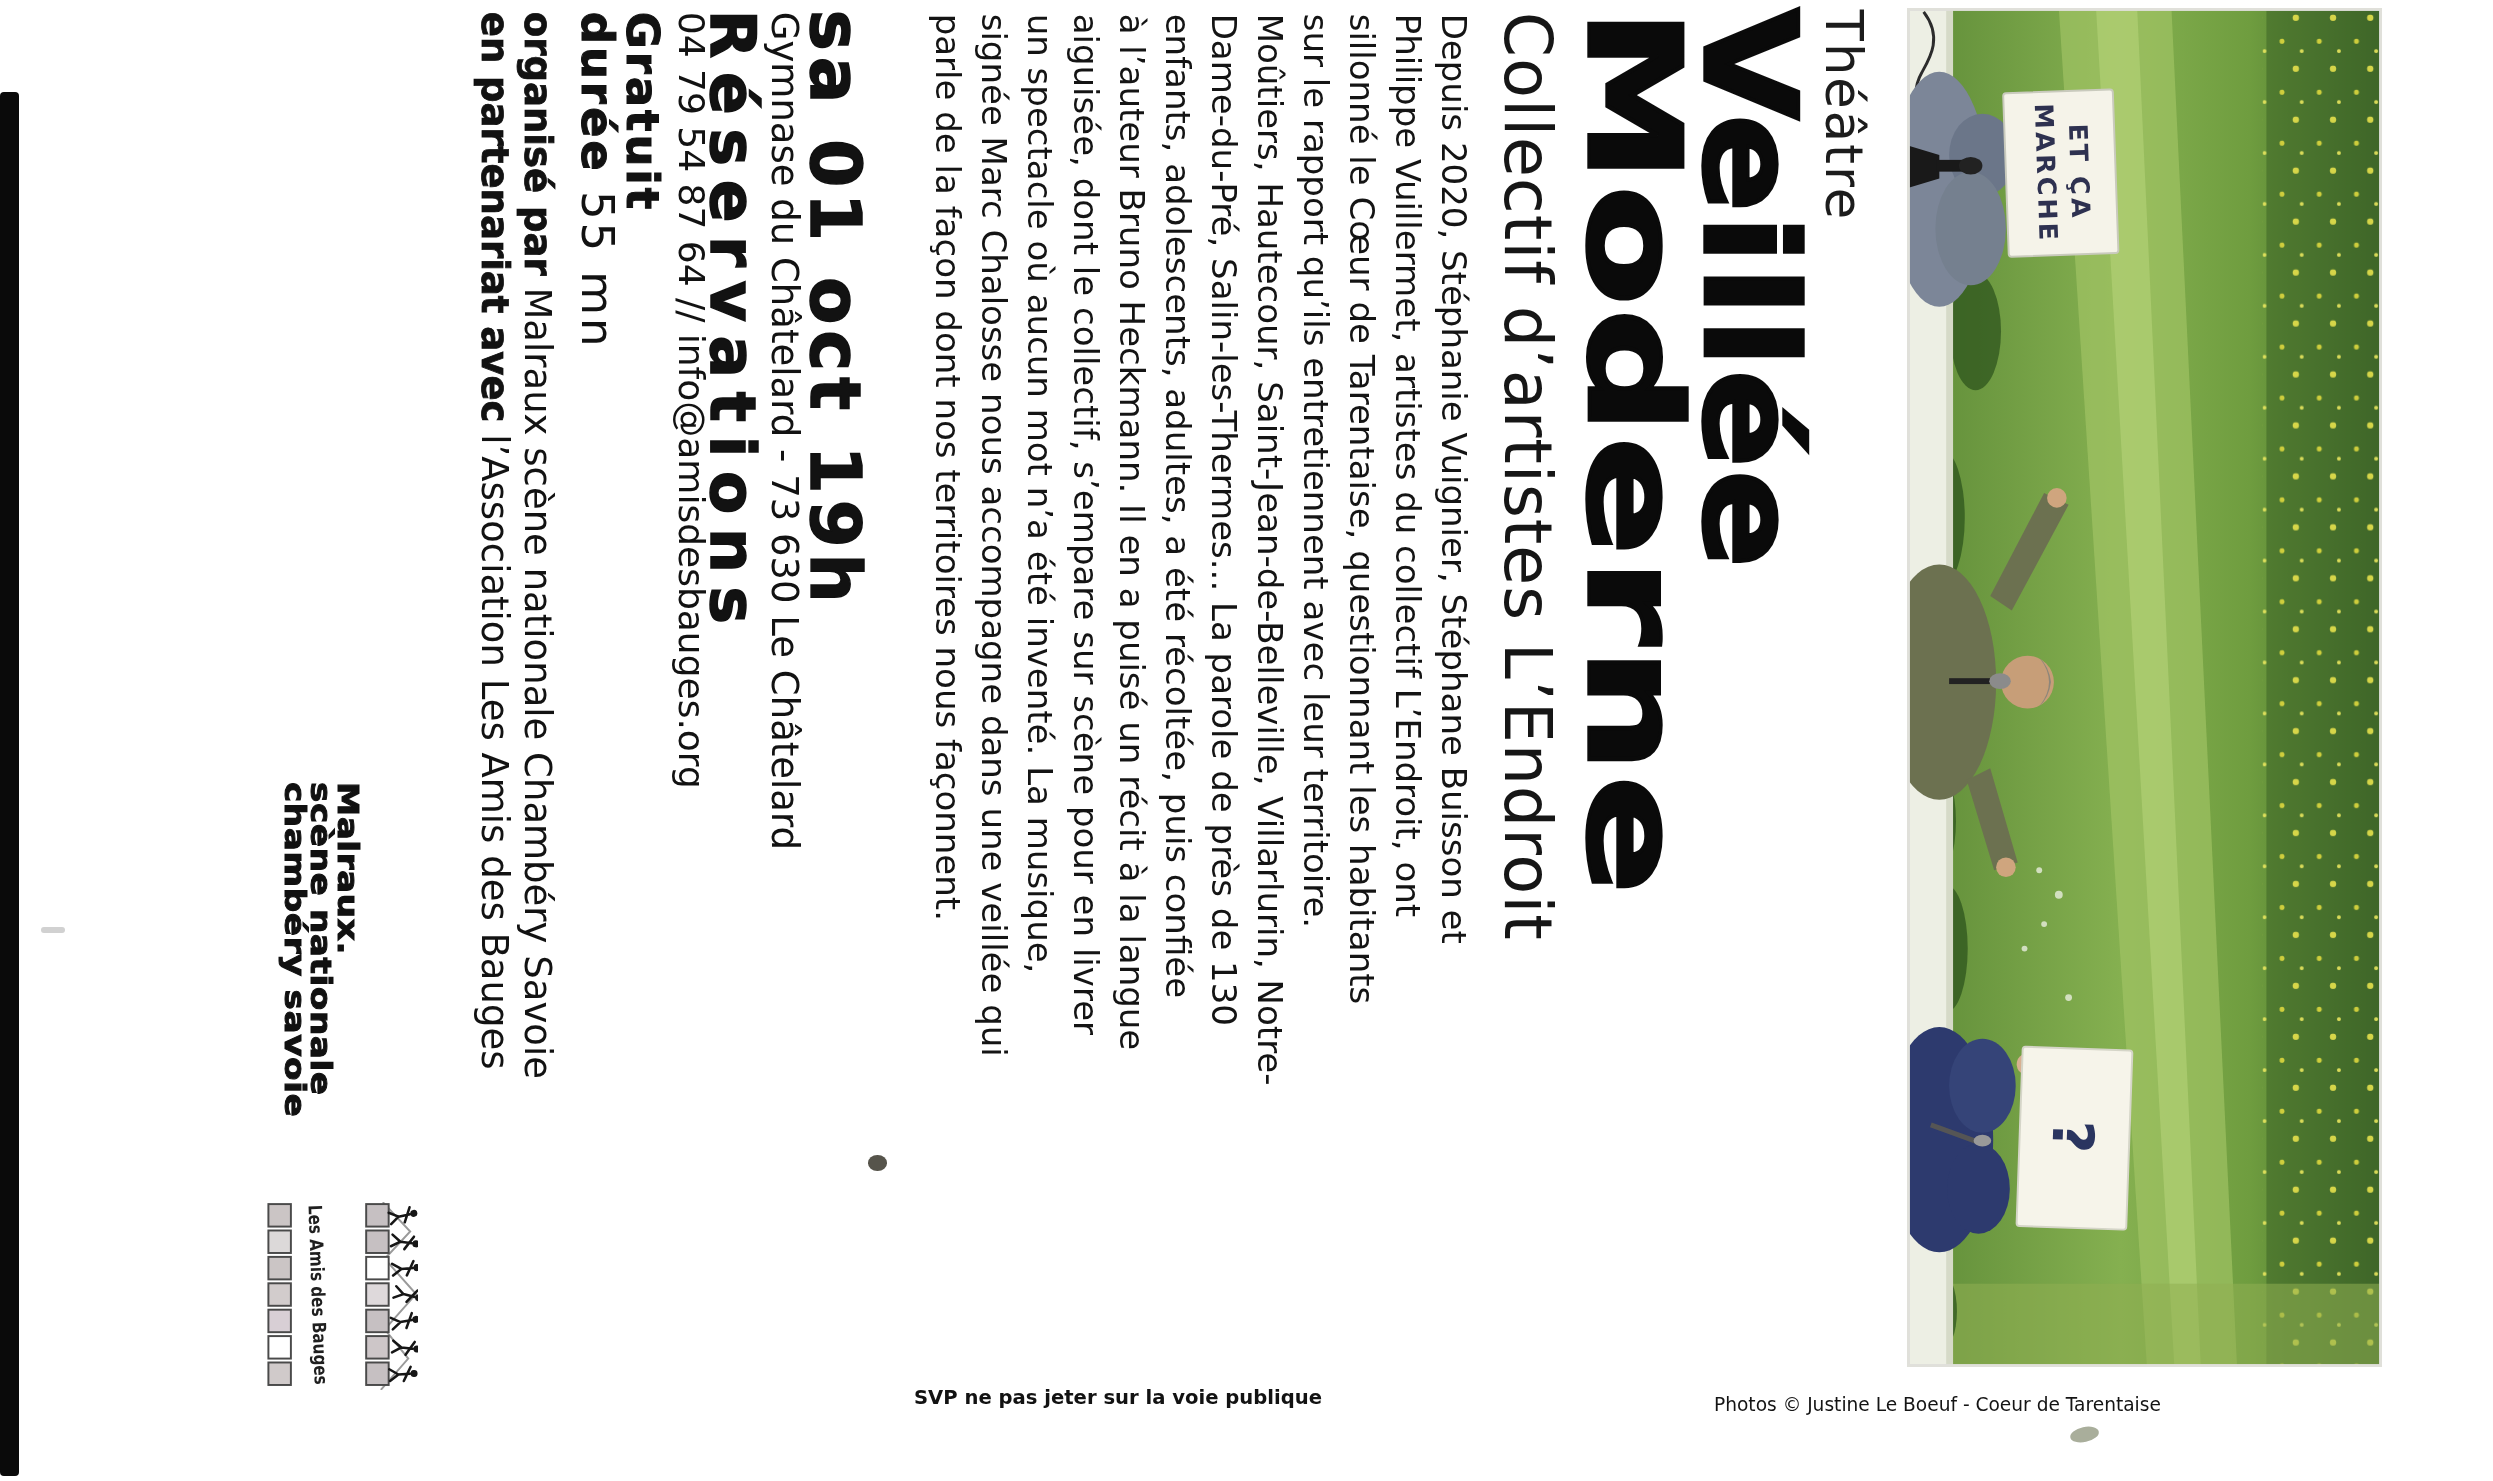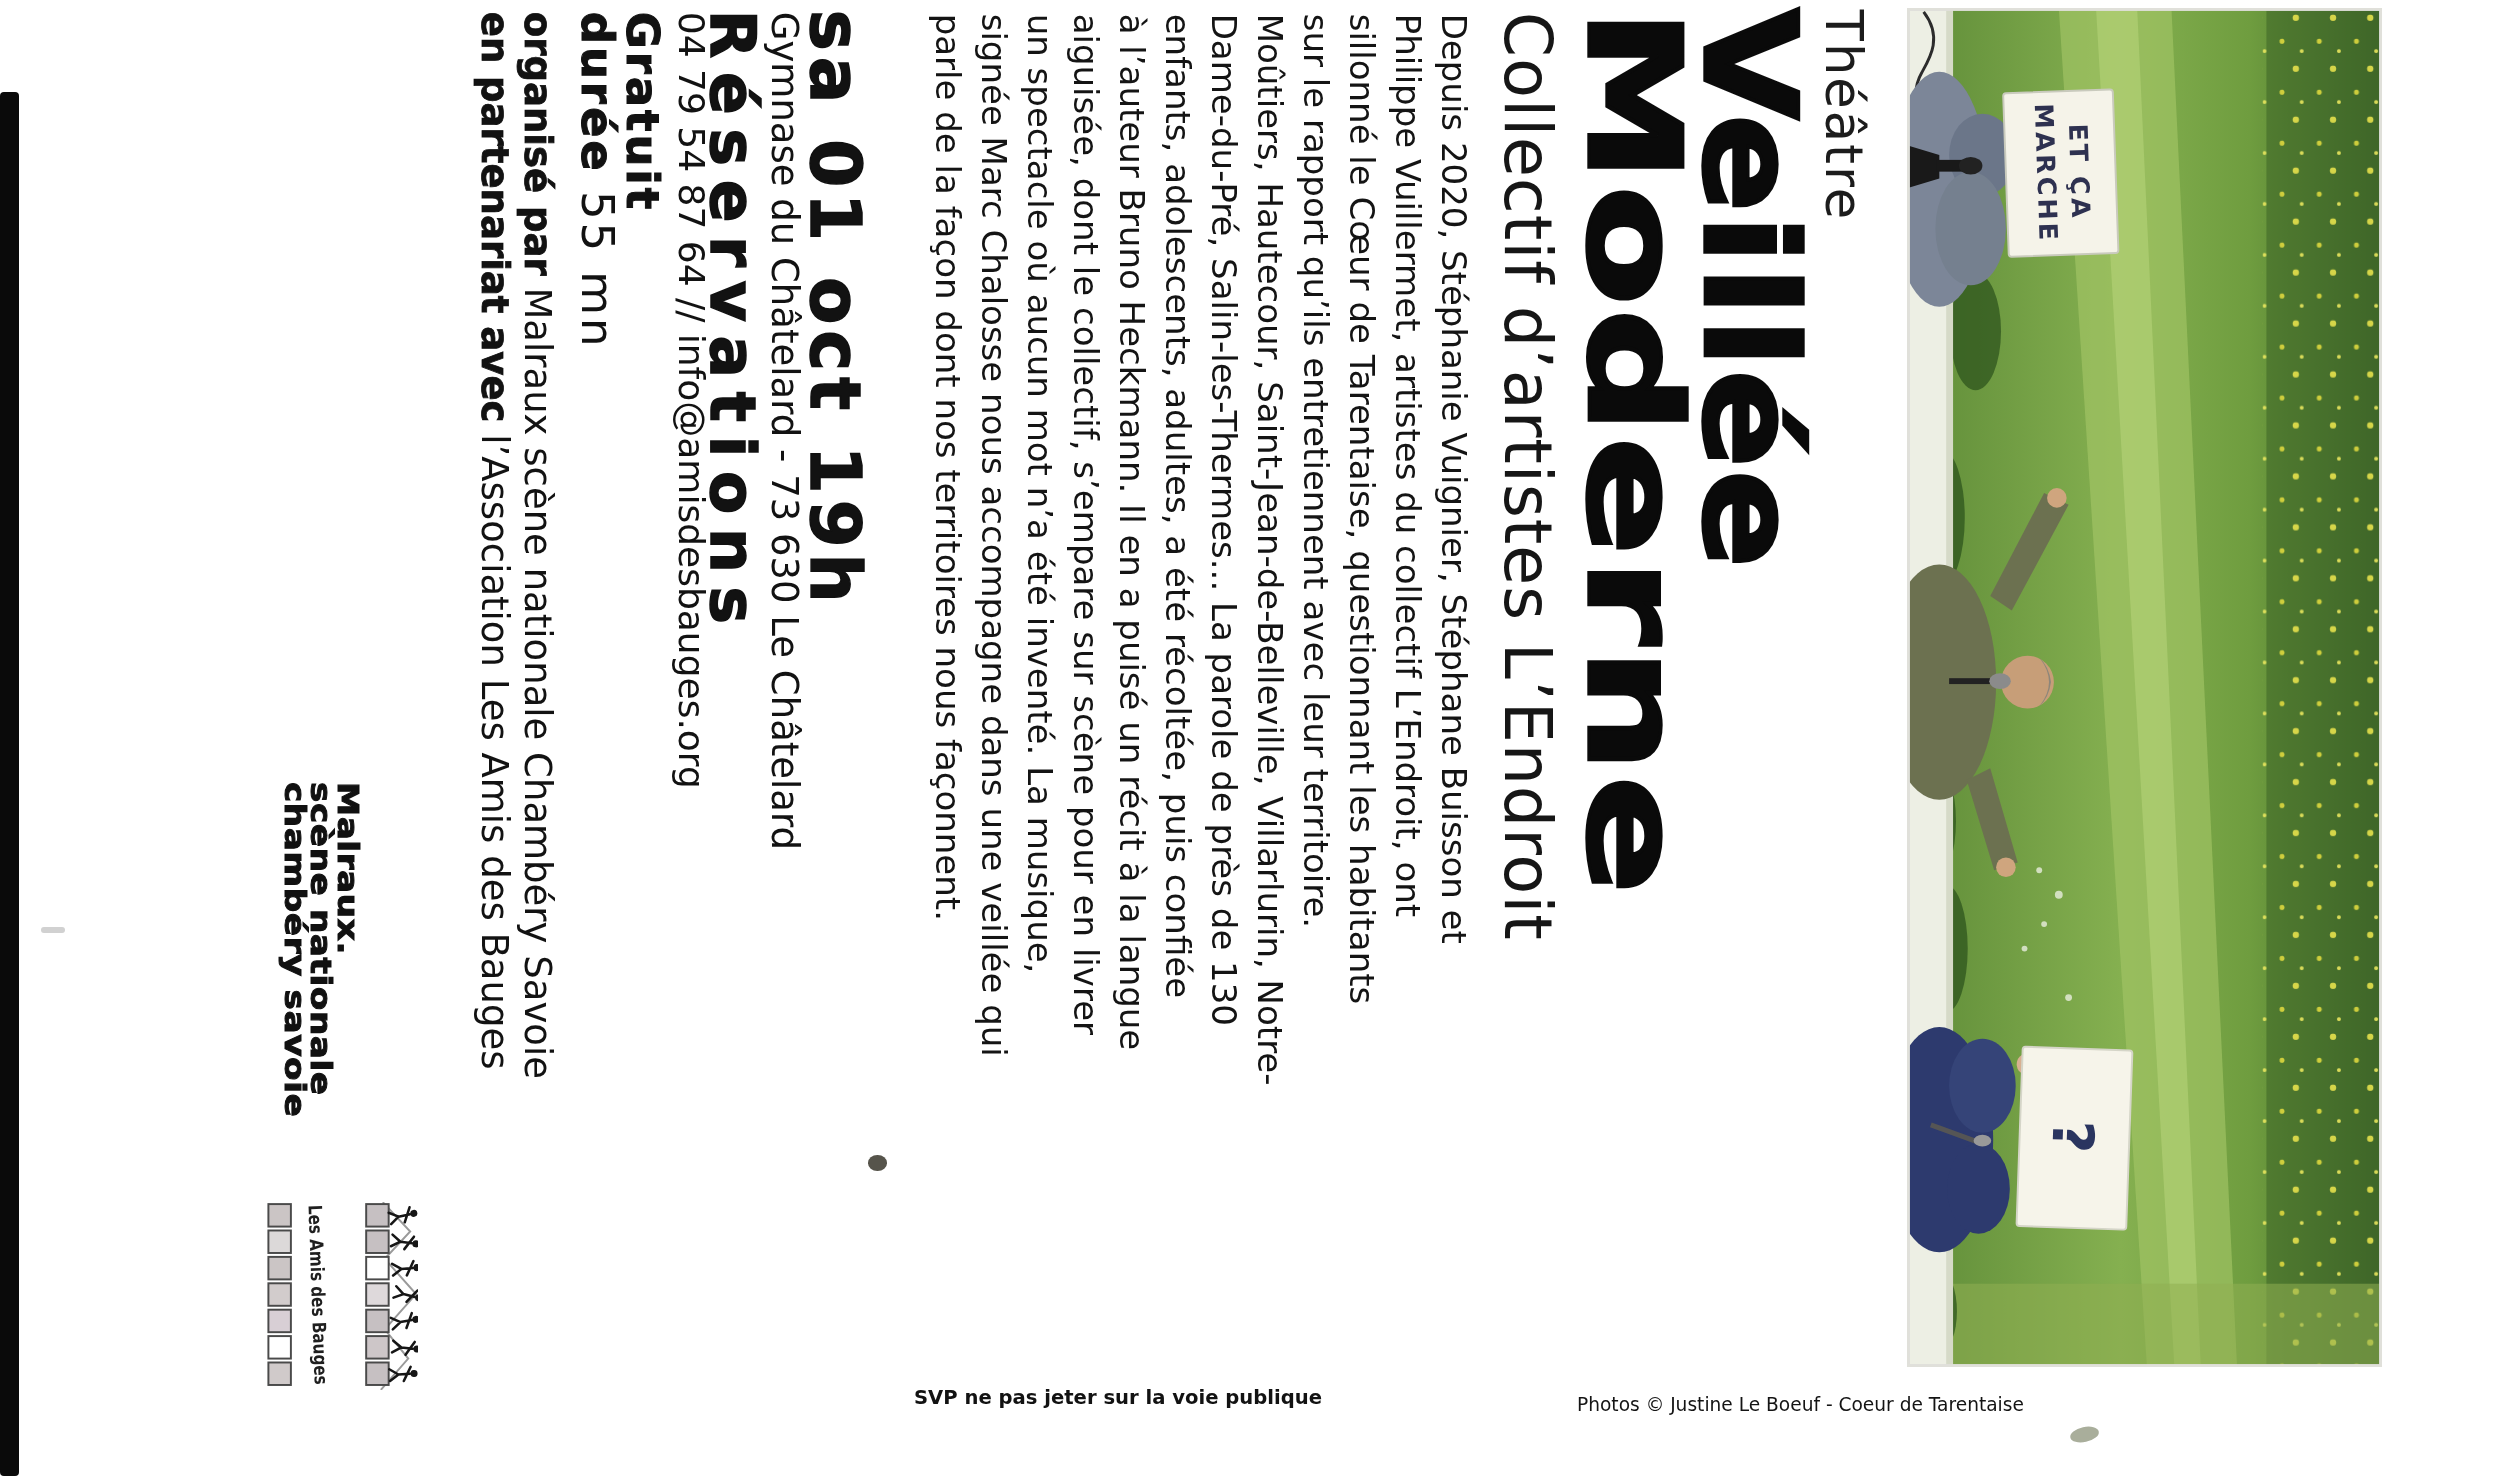--- a/index.html
+++ b/index.html
@@ -49,21 +49,21 @@
   .malraux    { left:782px; top:2133px; font-size:29px; line-height:26.5px;
                 font-weight:bold; letter-spacing:0.5px; color:#111;
                 -webkit-text-stroke:1px #111;
                 transform:scaleX(1.18); transform-origin:0 0; }
 
   .bauges-box { left:1202px; top:2076px; width:188px; height:176px; }
   .bauges-box svg { display:block; width:100%; height:100%; }
 
   
   .svp-note   { left:914px;  top:1386px; font-size:19.6px; font-weight:bold; color:#121212;text-align:right; }
-  .credit     { left:1577px; top:1394px; font-size:18.6px; color:#141414; }
+  .credit     { left:1714px; top:1394px; font-size:18.6px; color:#141414; }
 
   
   .edge-strip { left:0; top:92px; width:18.6px; height:1384px; background:#0a0a0a; border-radius:3.9px; }
   .dash-artifact { left:41px; top:927px; width:23.5px; height:5.9px; background:#c6c6c6; border-radius:2.9px; opacity:.8; }
   .dot-artifact { left:868px; top:1155px; width:18.6px; height:15.7px; background:#56544b; border-radius:50%; }
   .smudge-artifact { left:2070px; top:1427px; width:29px; height:14.7px; background:#a9ae9b;
                      border-radius:50%; transform:rotate(-12deg); }
 </style>
 </head>
 <body>

